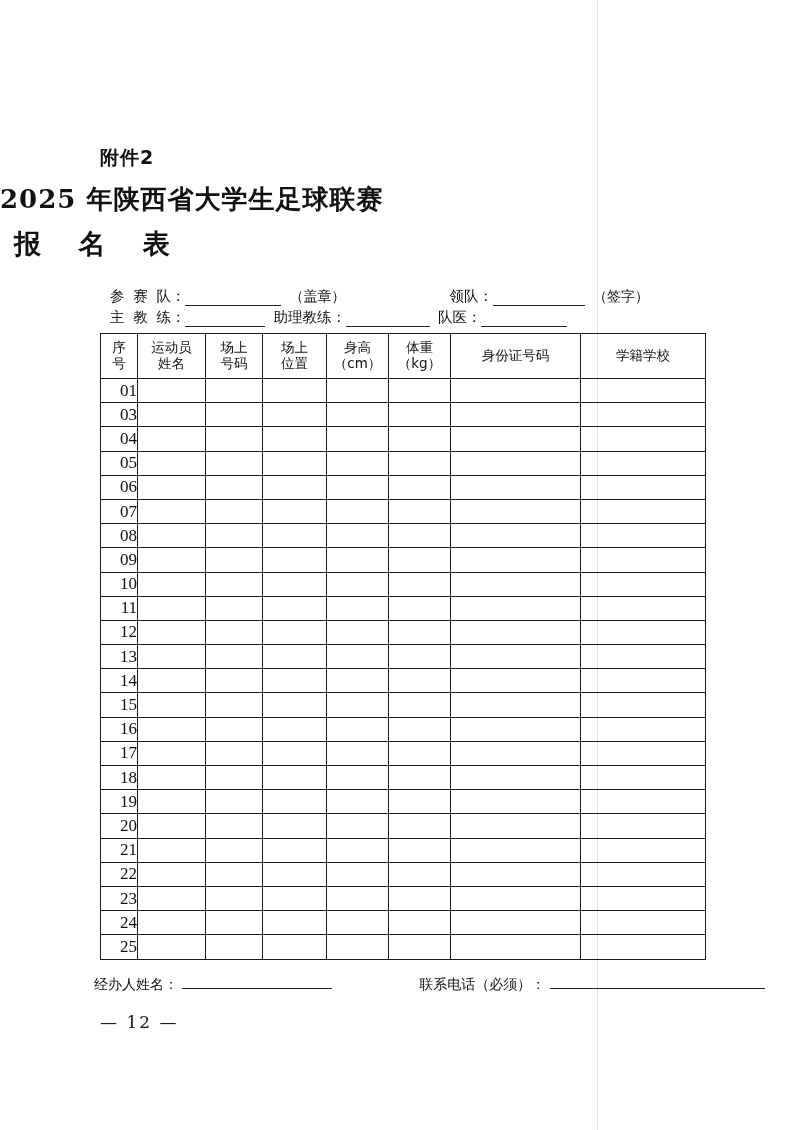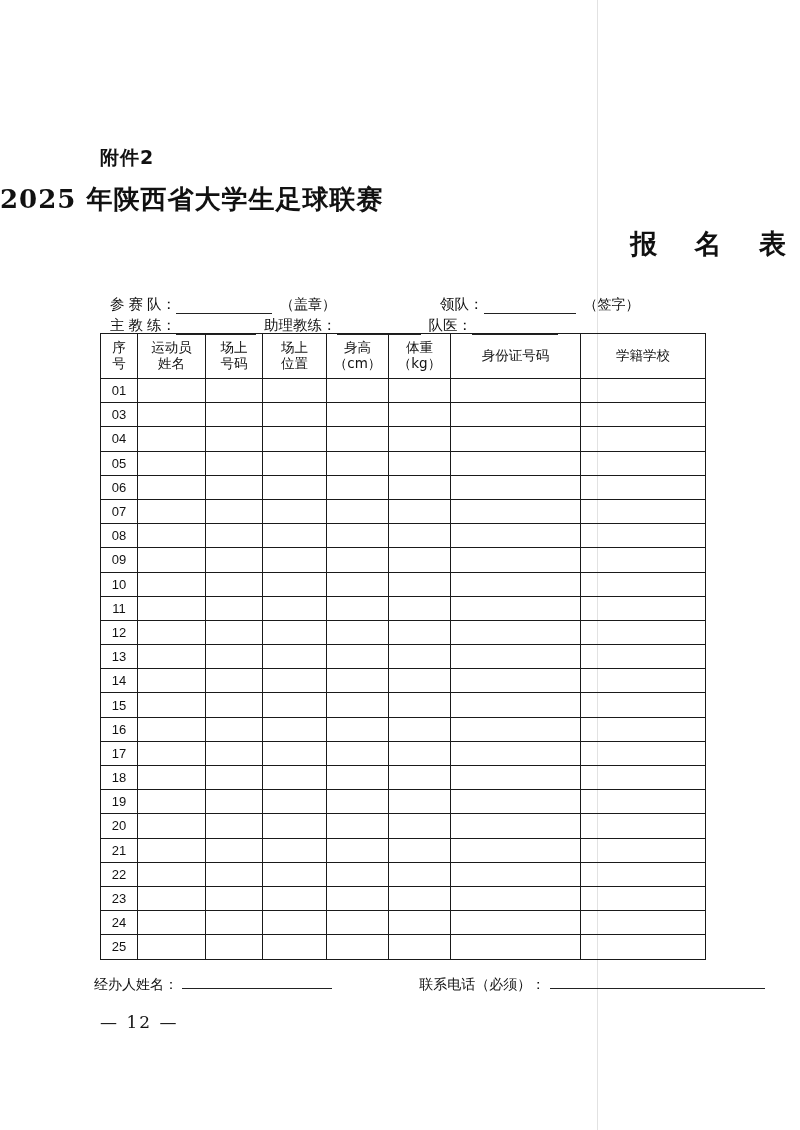--- a/index.html
+++ b/index.html
@@ -48,36 +48,35 @@
     font-size: 26px;
     font-weight: bold;
     font-family: "DejaVu Serif", serif;
     letter-spacing: 1px;
   }
   .title-sub {
     position: absolute;
     top: 226px;
     left: 0;
     width: 800px;
-    text-align: right;
+    text-align: left;
     font-size: 27px;
     font-weight: bold;
     font-family: "DejaVu Serif", serif;
     letter-spacing: 14px;
     text-indent: 14px;
   }
 
   .form-lines {
     position: absolute;
     left: 110px;
     top: 285px;
     width: 600px;
     font-size: 14.5px;
-    font-family: Liberation Sans, sans-serif;
-    margin-top: 8px;
+    font-family: Liberation Mono, monospace;
   }
   .form-row {
     display: flex;
     align-items: flex-end;
     height: 21px;
     white-space: nowrap;
   }
   .form-row .lbl {
     font-size: 14.5px;
   }
@@ -112,22 +111,23 @@
   table.roster thead th {
     height: 44px;
     font-size: 13.5px;
     line-height: 1.15;
   }
   table.roster tbody td {
     height: 23.2px;
     font-size: 13px;
   }
   table.roster tbody td.idx {
-    font-size: 13px;
-    font-family: Liberation Sans, sans-serif;
+    font-size: 17px;
+    font-family: Liberation Serif, serif;
+    text-align: right;
   }
   .th-two-line span { display: block; }
 
   .footer-fields {
     position: absolute;
     left: 94px;
     top: 975px;
     width: 620px;
     font-size: 14px;
     font-family: "DejaVu Sans", sans-serif;

